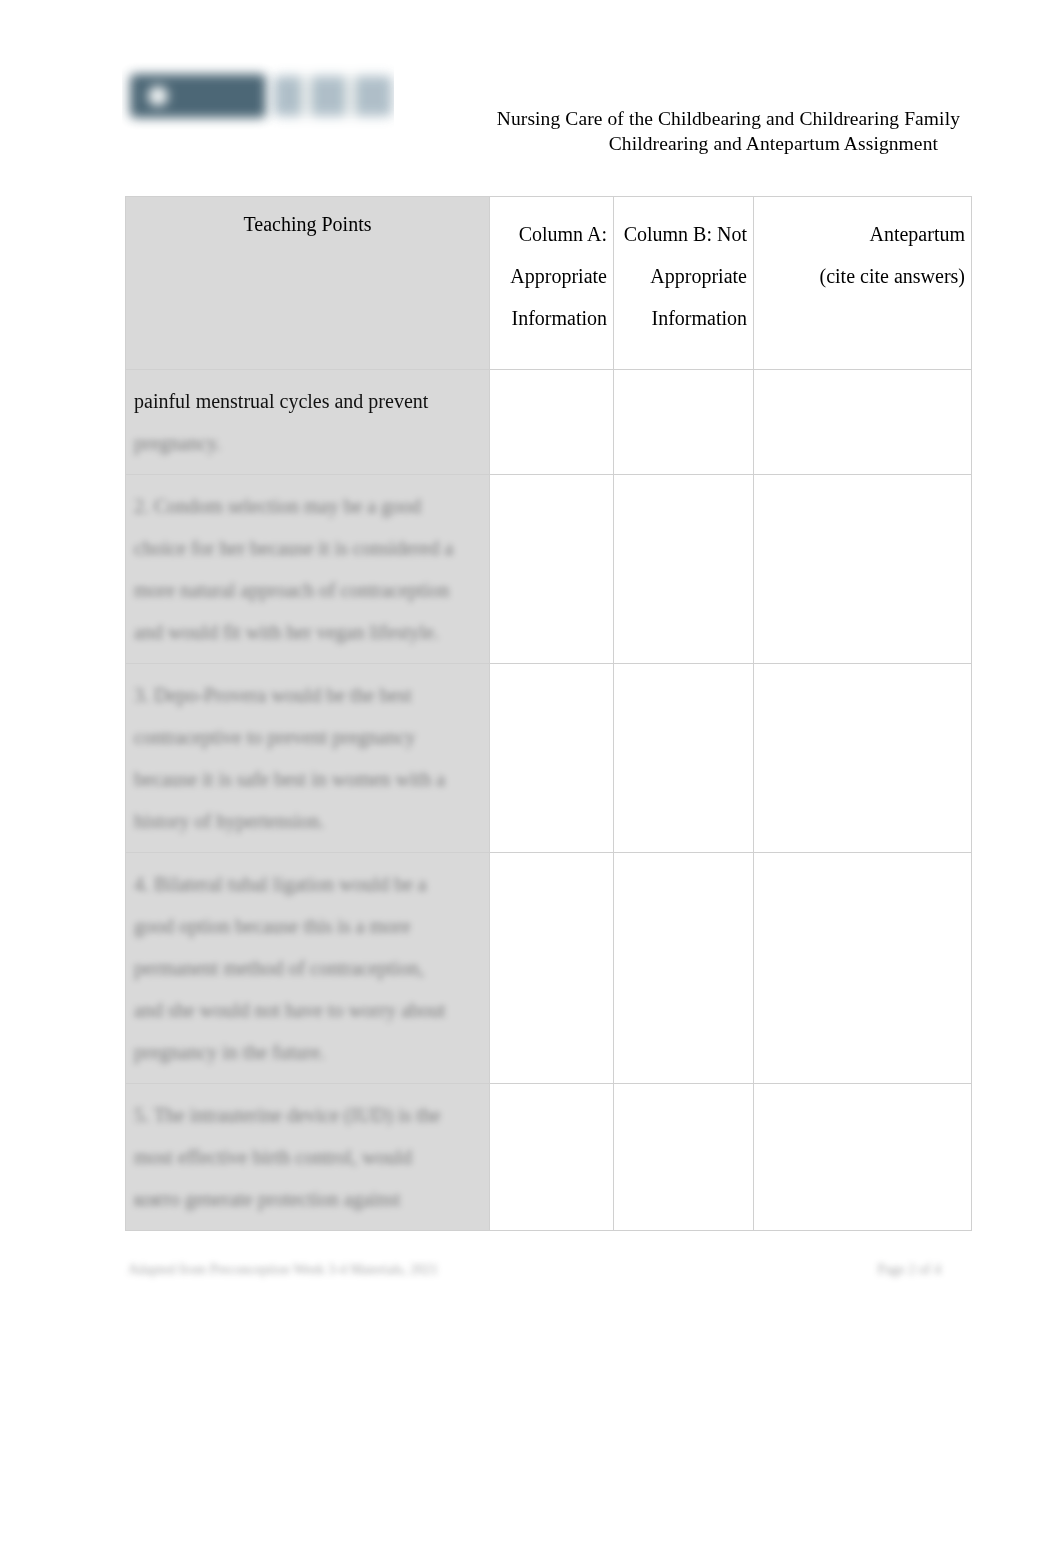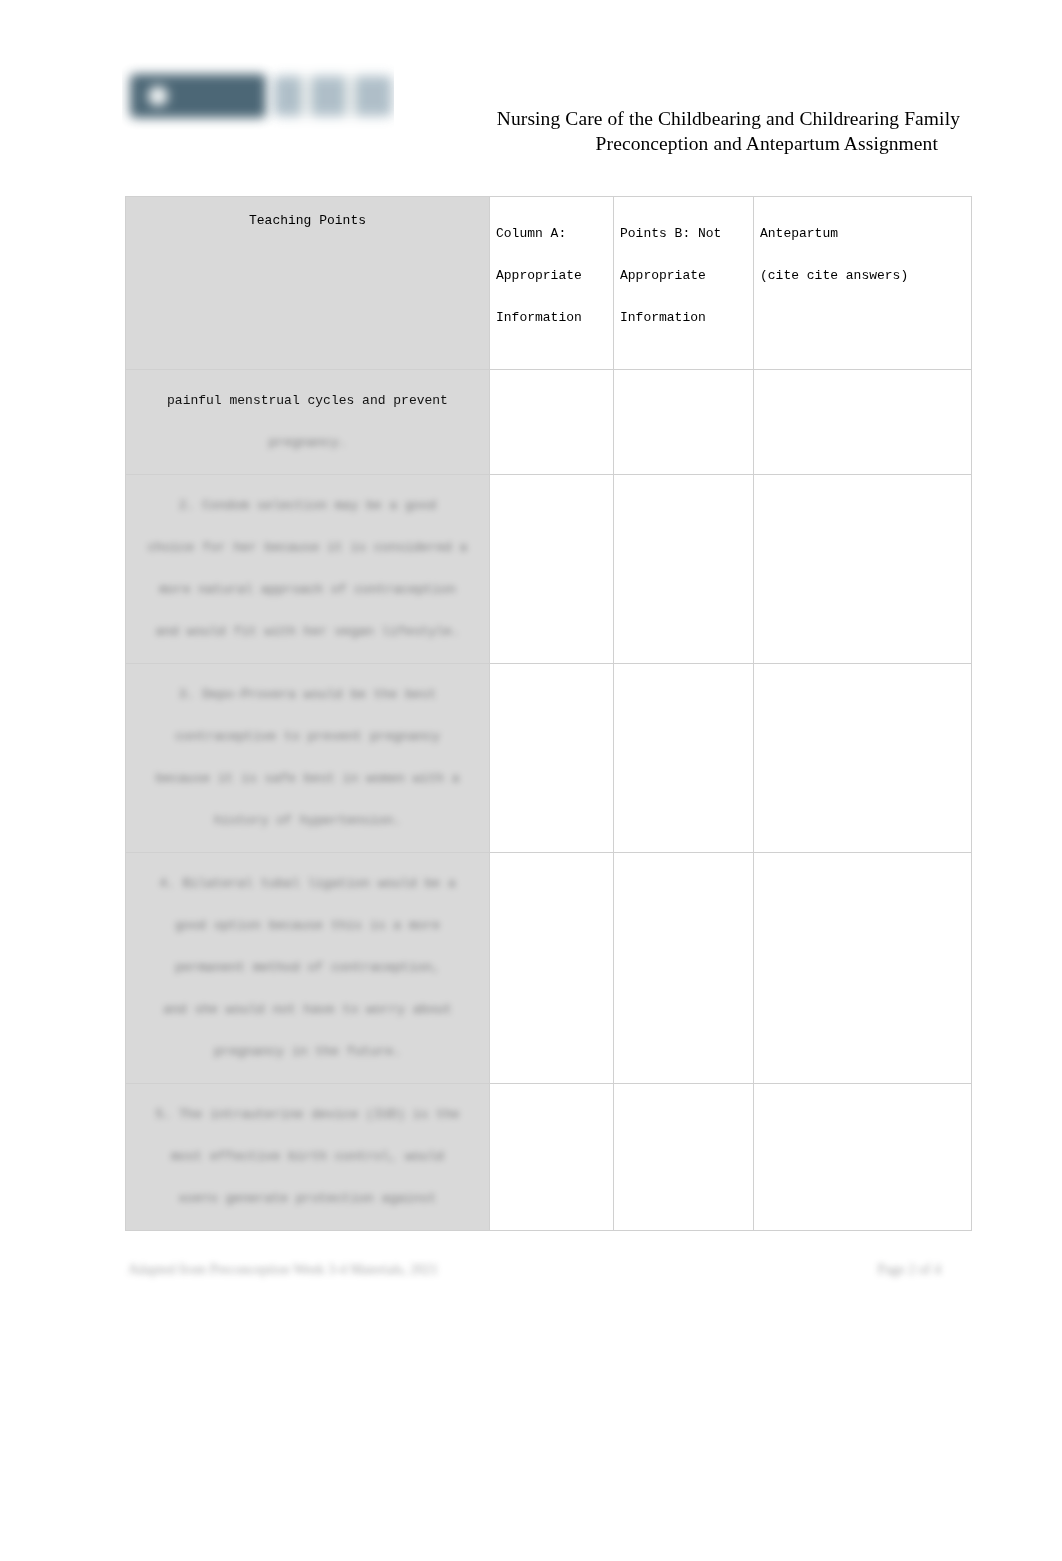--- a/index.html
+++ b/index.html
@@ -112,22 +112,21 @@
     position: absolute;
     left: 125px;
     top: 196px;
     width: 846px;
     height: 1029px;
   }
   table.matrix {
     border-collapse: collapse;
     table-layout: fixed;
     width: 846px;
-    font-size: 13px;
-    font-family: Liberation Mono, monospace;
+    font-size: 20px;
   }
   table.matrix col.c-tp  { width: 364px; }
   table.matrix col.c-a   { width: 124px; }
   table.matrix col.c-b   { width: 140px; }
   table.matrix col.c-r   { width: 218px; }
 
   table.matrix td {
     border: 1px solid #d0d0d0;
     vertical-align: top;
     padding: 0;
@@ -137,35 +136,34 @@
   
   .hdr-tp {
     background: #d9d9d9 !important;
     height: 156px;
     padding: 16px 10px 0 10px !important;
     text-align: center;
   }
   .hdr-col {
     height: 156px;
     padding: 16px 6px 0 6px !important;
-    text-align: left;
+    text-align: right;
     line-height: 42px;
   }
   .hdr-col .l { display: block; }
 
   
   .tp-cell {
     background: #d9d9d9 !important;
     padding: 10px 8px 10px 8px !important;
     line-height: 42px;
   }
   .tp-cell .ln {
     display: block;
     white-space: nowrap;
-    text-align: center;
   }
   
   .redact {
     display: inline-block;
     color: transparent;
     background: transparent;
     position: relative;
     filter: blur(3.4px);
     color: #58595b;
     opacity: .72;
@@ -211,21 +209,21 @@
 
   <div class="doc-header">
 
     <div class="logo">
       <div class="logo-mark"></div>
       <div class="logo-word"></div>
     </div>
 
     <div class="header-title">
       <span>Nursing Care of the Childbearing and Childrearing Family</span>
-      <span class="ln2">Preconception and Antepartum Assignment</span>
+      <span class="ln2">Childrearing and Antepartum Assignment</span>
     </div>
 
   </div>
 
   <div class="tbl-wrap">
     <table class="matrix">
       <colgroup>
         <col class="c-tp">
           <col class="c-a">
           <col class="c-b">
@@ -236,21 +234,21 @@
         <tr>
           <td class="hdr-tp">
             <span>Teaching Points</span>
           </td>
           <td class="hdr-col">
             <span class="l">Column A:</span>
             <span class="l">Appropriate</span>
             <span class="l">Information</span>
           </td>
           <td class="hdr-col">
-            <span class="l">Points B: Not</span>
+            <span class="l">Column B: Not</span>
             <span class="l">Appropriate</span>
             <span class="l">Information</span>
           </td>
           <td class="hdr-col">
             <span class="l">Antepartum</span>
             <span class="l">(cite cite answers)</span>
           </td>
         </tr>
 
         <tr>

